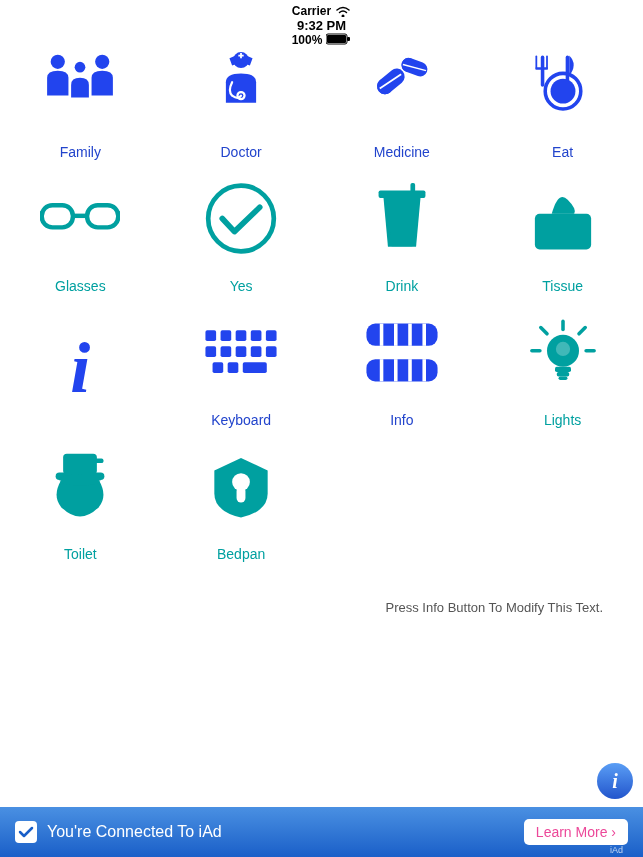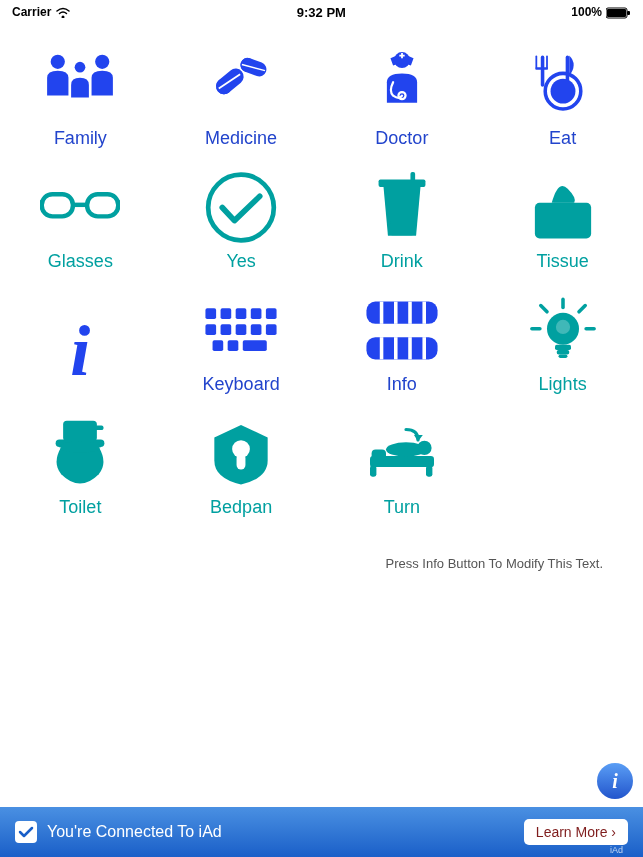--- a/index.html
+++ b/index.html
@@ -13,24 +13,25 @@
     }
 
     
     .status-bar {
       display: flex;
       justify-content: space-between;
       align-items: center;
       padding: 4px 12px;
       height: 24px;
       background: #fff;
+      flex-direction: column;
     }
     .status-left { font-size: 12px; font-weight: 600; color: #000; display: flex; align-items: center; gap: 4px; }
     .status-center { font-size: 13px; font-weight: 600; color: #000; }
-    .status-right { font-size: 12px; font-weight: 600; color: #000; display: flex; align-items: flex-end; gap: 4px; }
+    .status-right { font-size: 12px; font-weight: 600; color: #000; display: flex; align-items: flex-start; gap: 4px; }
 
     
     .grid-container {
       display: grid;
       grid-template-columns: repeat(4, 1fr);
       grid-template-rows: repeat(4, auto);
       padding: 10px 0;
     }
 
     .grid-item {
@@ -50,25 +51,25 @@
       justify-content: center;
       margin-bottom: 4px;
     }
 
     .icon-area svg {
       width: 80px;
       height: 75px;
     }
 
     .label {
-      font-size: 18px;
+      font-size: 14px;
       color: #1a6ef5;
       font-weight: 400;
       text-align: center;
-      margin-top: 0;
+      margin-top: 16px;
     }
     .label.teal { color: #00a0a0; }
     .label.blue { color: #2244cc; }
 
     
     .info-area {
       text-align: right;
       padding: 20px 40px;
       font-size: 13px;
       color: #555;
@@ -100,21 +101,21 @@
     }
     .ad-checkbox svg { width: 16px; height: 16px; }
     .ad-text {
       flex: 1;
       color: white;
       font-size: 16px;
       font-weight: 500;
     }
     .ad-learn-more {
       background: white;
-      color: #7f1d1d;
+      color: #ec4899;
       border: none;
       border-radius: 5px;
       padding: 5px 12px;
       font-size: 14px;
       font-weight: 500;
       cursor: pointer;
       display: flex;
       align-items: center;
       gap: 3px;
       white-space: nowrap;
@@ -182,50 +183,50 @@
         <circle cx="45" cy="18" r="6"></circle>
         <path d="M35 38 Q35 30 45 30 Q55 30 55 38 L55 52 L35 52 Z"></path>
       </svg>
     </div>
     <div class="label blue">Family</div>
   </div>
 
   <div class="grid-item">
     <div class="icon-area">
       <svg viewBox="0 0 90 75" fill="#2244ee">
+        <circle cx="45" cy="10" r="9"></circle>
+
+        <path d="M32 8 Q45 0 58 8 L55 16 Q45 12 35 16 Z" fill="#2244ee"></path>
+
+        <rect x="42" y="4" width="6" height="2" fill="white"></rect>
+        <rect x="44" y="2" width="2" height="6" fill="white"></rect>
+
+        <path d="M28 35 Q28 25 45 25 Q62 25 62 35 L62 58 L28 58 Z"></path>
+
+        <path d="M35 35 Q30 45 35 50 Q42 55 45 50" stroke="white" stroke-width="2.5" fill="none" stroke-linecap="round"></path>
+        <circle cx="45" cy="50" r="4" fill="none" stroke="white" stroke-width="2.5"></circle>
+      </svg>
+    </div>
+    <div class="label blue">Doctor</div>
+  </div>
+
+  <div class="grid-item">
+    <div class="icon-area">
+      <svg viewBox="0 0 90 75" fill="#2244ee">
 
         <rect x="15" y="25" width="35" height="18" rx="9" transform="rotate(-40 32.5 34)" fill="#2244ee"></rect>
         <rect x="15" y="25" width="17.5" height="18" rx="9" transform="rotate(-40 32.5 34)" fill="#2244ee"></rect>
         <line x1="20" y1="42" x2="44" y2="26" stroke="white" stroke-width="2"></line>
 
         <rect x="44" y="10" width="30" height="16" rx="8" transform="rotate(20 59 18)" fill="#2244ee"></rect>
         <rect x="44" y="10" width="15" height="16" rx="8" transform="rotate(20 59 18)" fill="#2244ee"></rect>
         <line x1="46" y1="15" x2="72" y2="22" stroke="white" stroke-width="1.5"></line>
       </svg>
     </div>
     <div class="label blue">Medicine</div>
-  </div>
-
-  <div class="grid-item">
-    <div class="icon-area">
-      <svg viewBox="0 0 90 75" fill="#2244ee">
-        <circle cx="45" cy="10" r="9"></circle>
-
-        <path d="M32 8 Q45 0 58 8 L55 16 Q45 12 35 16 Z" fill="#2244ee"></path>
-
-        <rect x="42" y="4" width="6" height="2" fill="white"></rect>
-        <rect x="44" y="2" width="2" height="6" fill="white"></rect>
-
-        <path d="M28 35 Q28 25 45 25 Q62 25 62 35 L62 58 L28 58 Z"></path>
-
-        <path d="M35 35 Q30 45 35 50 Q42 55 45 50" stroke="white" stroke-width="2.5" fill="none" stroke-linecap="round"></path>
-        <circle cx="45" cy="50" r="4" fill="none" stroke="white" stroke-width="2.5"></circle>
-      </svg>
-    </div>
-    <div class="label blue">Doctor</div>
   </div>
 
   <div class="grid-item">
     <div class="icon-area">
       <svg viewBox="0 0 90 75" fill="#2244ee">
 
         <rect x="20" y="5" width="4" height="35" rx="2"></rect>
         <rect x="14" y="5" width="2" height="15" rx="1"></rect>
         <rect x="26" y="5" width="2" height="15" rx="1"></rect>
         <rect x="14" y="18" width="14" height="3" rx="1"></rect>
@@ -390,41 +391,20 @@
 
         <path d="M45 8 L75 22 L75 48 Q75 68 45 75 Q15 68 15 48 L15 22 Z"></path>
 
         <circle cx="45" cy="35" r="10" fill="white"></circle>
         <rect x="40" y="40" width="10" height="18" rx="5" fill="white"></rect>
       </svg>
     </div>
     <div class="label teal">Bedpan</div>
   </div>
 
-  <div class="grid-item">
-    <div class="icon-area">
-      <svg viewBox="0 0 100 70" fill="#00a0a0">
-
-        <rect x="10" y="38" width="80" height="14" rx="4"></rect>
-
-        <rect x="12" y="30" width="18" height="14" rx="5"></rect>
-
-        <ellipse cx="55" cy="30" rx="25" ry="9" fill="#00a0a0"></ellipse>
-
-        <circle cx="78" cy="28" r="9"></circle>
-
-        <rect x="10" y="50" width="8" height="14" rx="3"></rect>
-        <rect x="80" y="50" width="8" height="14" rx="3"></rect>
-
-        <path d="M55 5 Q70 5 70 18" stroke="#00a0a0" stroke-width="4" fill="none" stroke-linecap="round"></path>
-        <polygon points="65,12 76,12 70,20" fill="#00a0a0"></polygon>
-      </svg>
-    </div>
-    <div class="label teal">Turn</div>
-  </div>
 
 </div>
 
 <div class="info-area">
   <span>Press Info Button To Modify This Text.</span>
 </div>
 
 <div class="info-btn">
   <span>i</span>
 </div>

